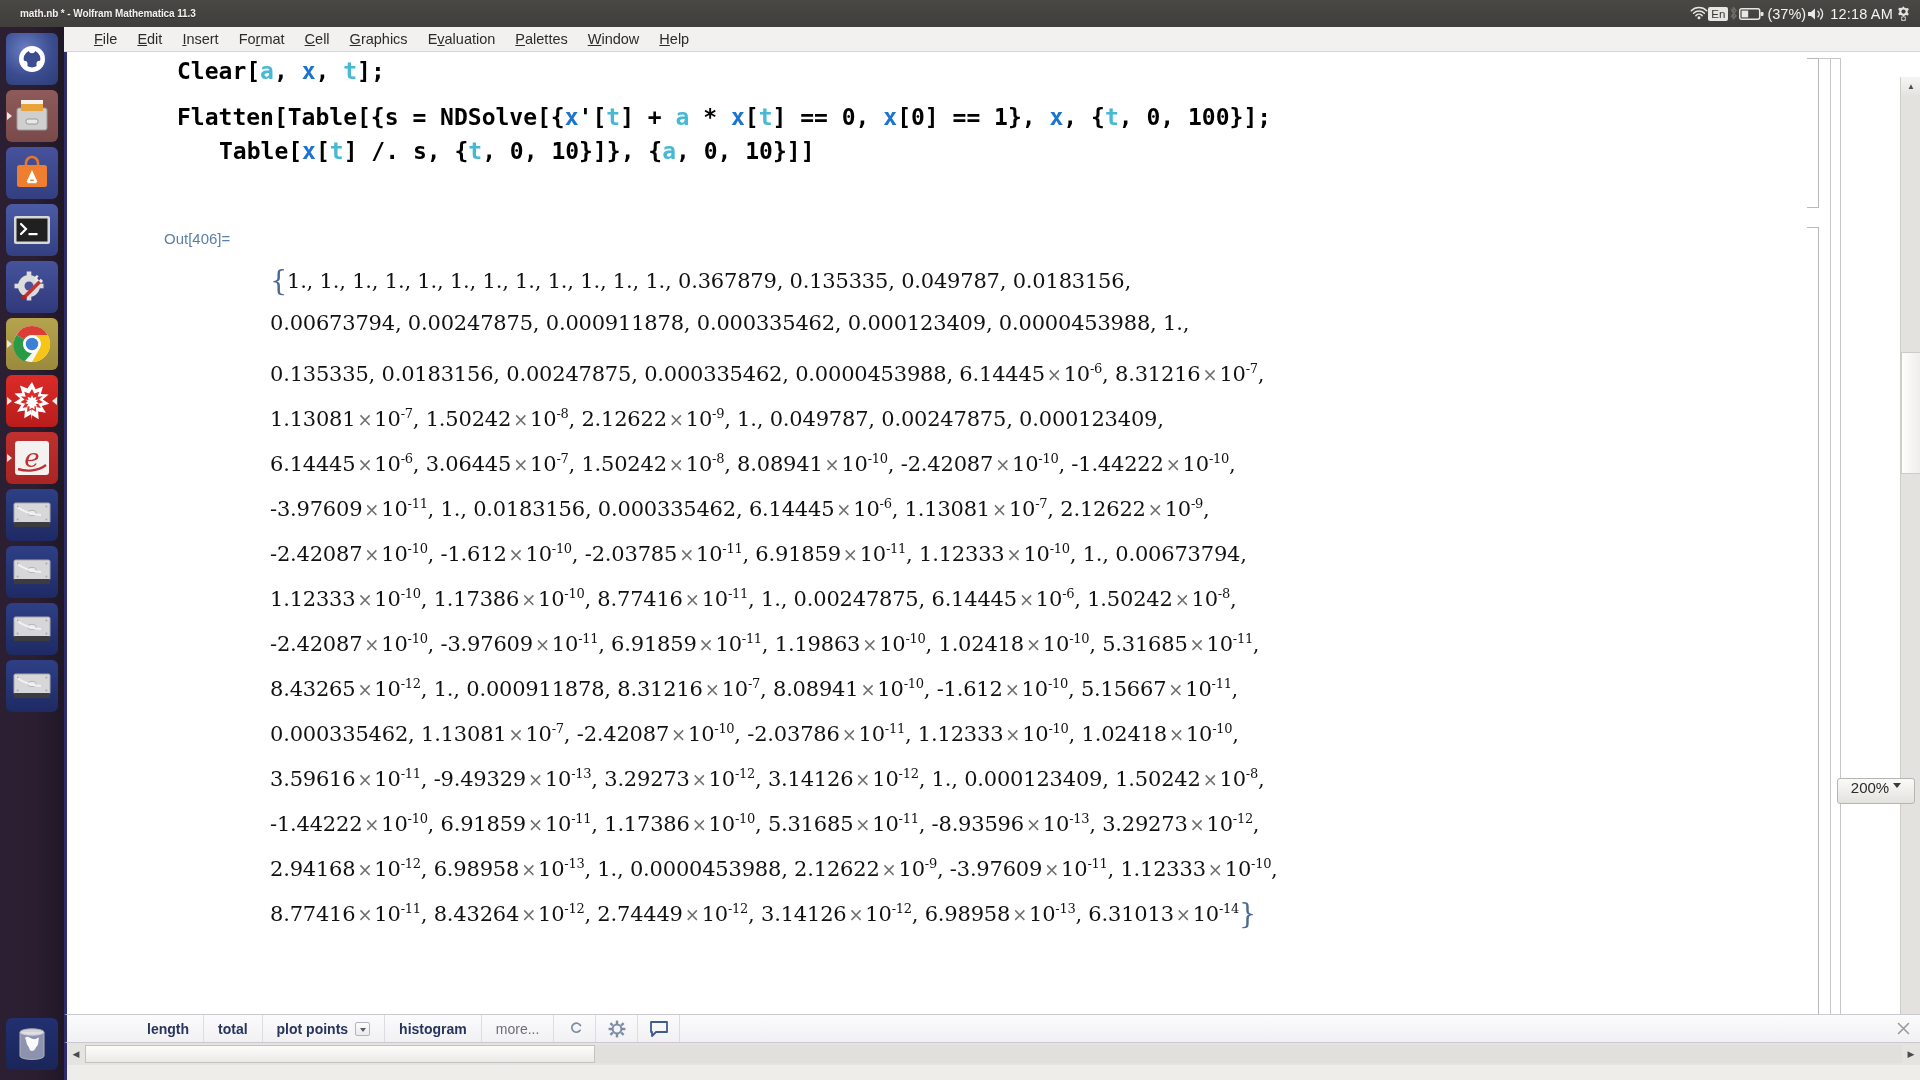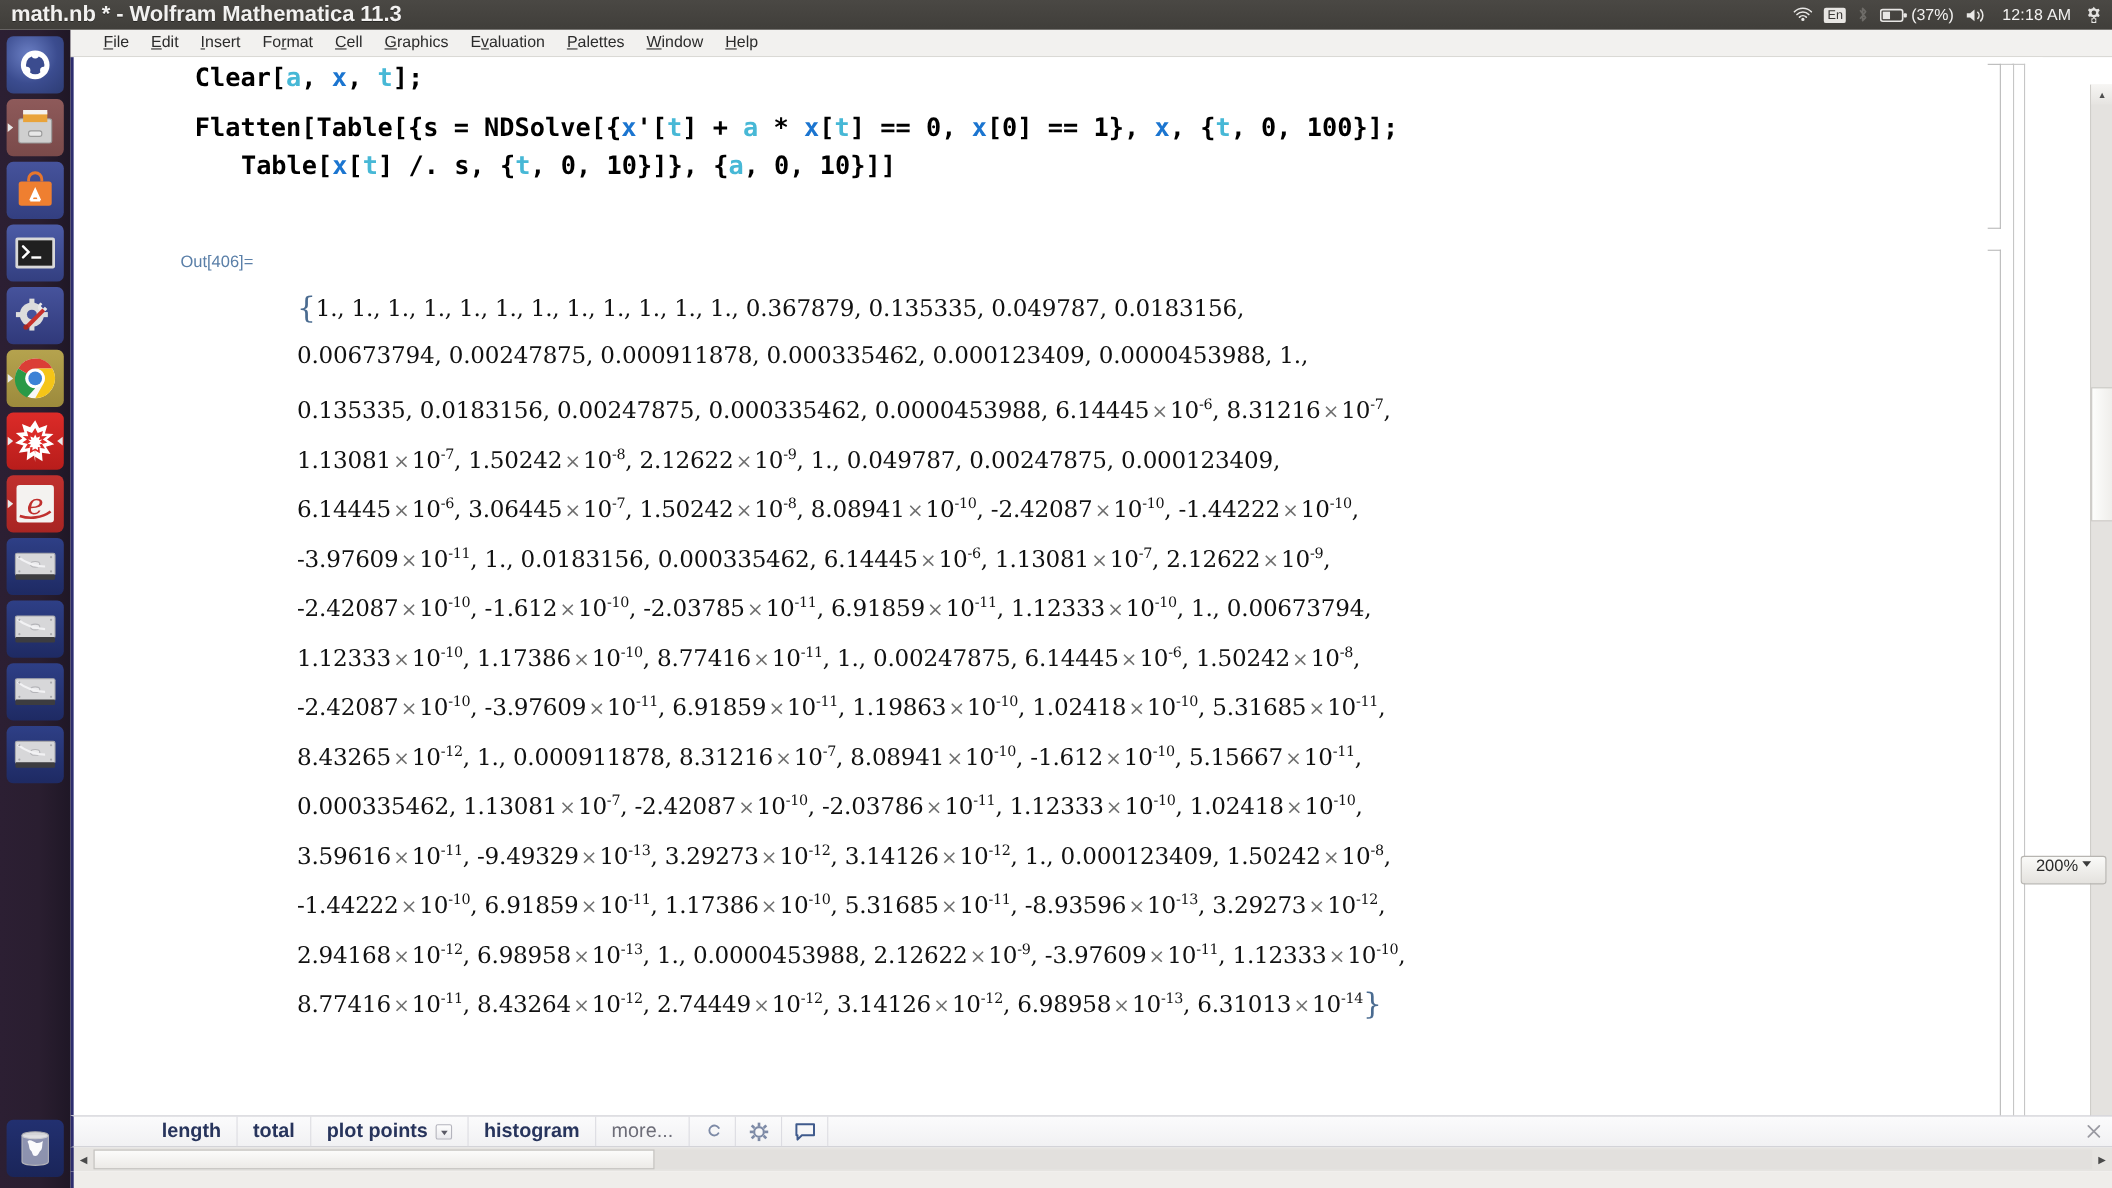--- a/index.html
+++ b/index.html
@@ -14,30 +14,30 @@
   #top-panel {
     position: absolute; top: 0; left: 0;
     width: 1920px; height: 27px;
     background: linear-gradient(to bottom, #4a4844 0%, #403e3a 100%);
     display: flex; align-items: center;
     color: #f2f1f0;
     font-size: 14px; font-weight: bold;
     z-index: 50;
   }
   #win-title {
-    margin-left: 10px;
-    font-size: 20px;
+    margin-left: 20px;
+    font-size: 10px;
     font-weight: bold;
     letter-spacing: -0.1px;
     text-shadow: 0 1px 0 rgba(0,0,0,.4);
     white-space: nowrap;
   }
   #tray {
     margin-left: auto; margin-right: 8px;
-    display: flex; align-items: center; gap: 10px;
+    display: flex; align-items: center; gap: 0;
     font-weight: normal;
   }
   #tray .tray-item { display: flex; align-items: center; height: 27px; }
   #tray .clock { font-size: 14.5px; color: #f4f3f2; letter-spacing: .2px; padding: 14px 2px; }
   .kbd-ind {
     background: #e8e6e3; color: #3a3835;
     font-size: 11.5px; font-weight: normal;
     border-radius: 2px; padding: 1px 3px; line-height: 12px;
   }
   .batt-pct { font-size: 14.5px; color: #f4f3f2; margin-left: 2px; }
@@ -180,21 +180,21 @@
     background: linear-gradient(to bottom, #fbfbfc 0%, #f1f1f3 100%);
     border-top: 1px solid #c9c9cf;
     border-bottom: 1px solid #c9c9cf;
     display: flex; align-items: stretch;
     border-left: 3px solid #2d2d6e;
   }
   .sugg-spacer { width: 66px; }
   .sugg-btn {
     display: flex; align-items: center; justify-content: center;
     padding: 0 14px;
-    font-size: 18px; font-weight: bold;
+    font-size: 14px; font-weight: bold;
     color: #27345c;
     border-right: 1px solid #dcdce2;
     cursor: default;
     white-space: nowrap;
   }
   .sugg-btn:first-of-type { border-left: 1px solid #dcdce2; }
   .sugg-btn.more { font-weight: normal; color: #6d6d78; }
   .sugg-icon {
     display: flex; align-items: center; justify-content: center;
     width: 42px;

